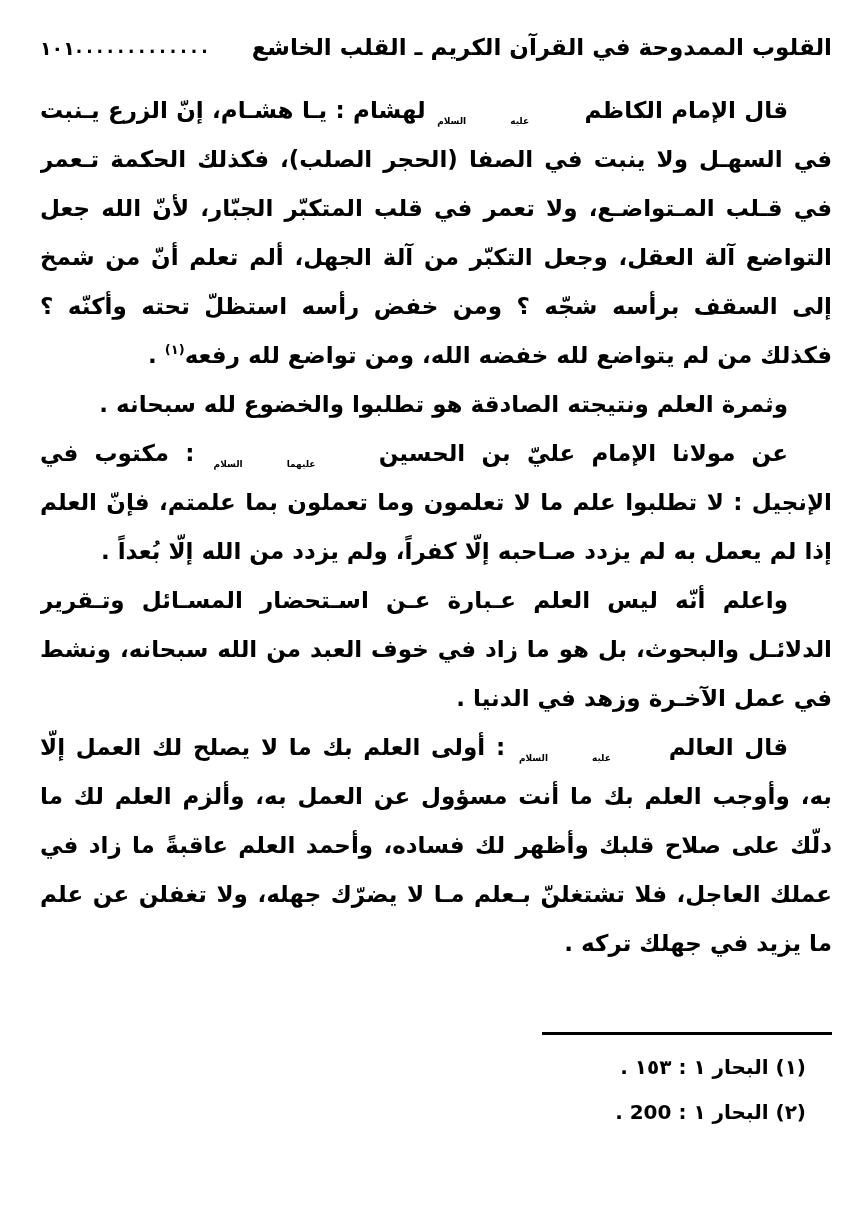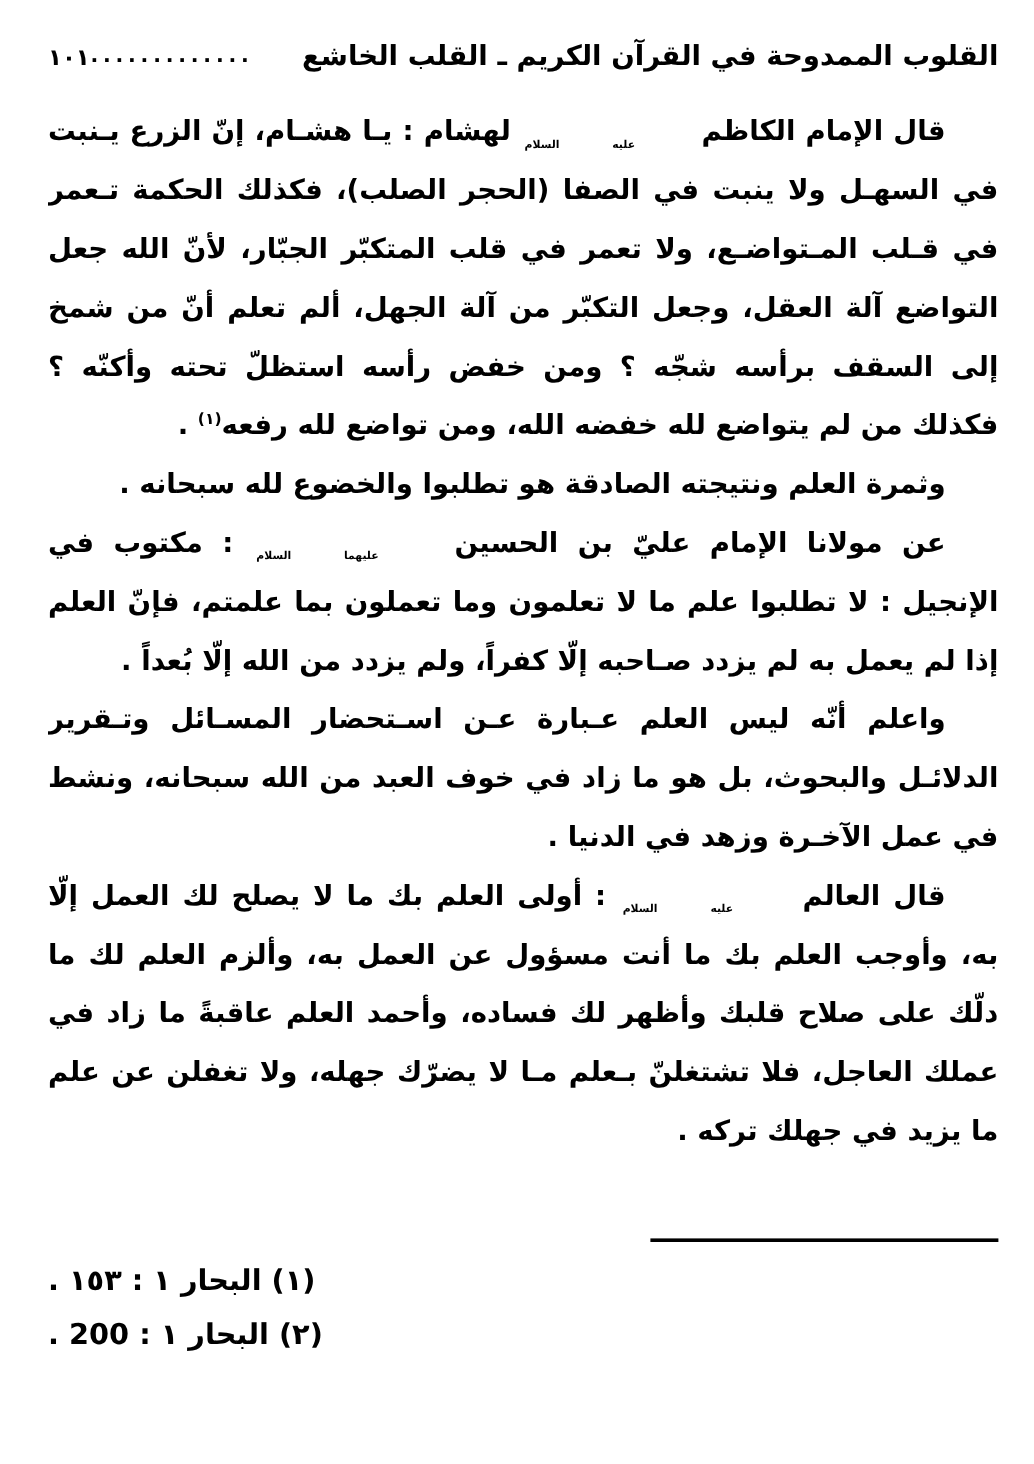--- a/index.html
+++ b/index.html
@@ -68,26 +68,26 @@
     right: 30px;
     left: 40px;
   }
   .fn-rule {
     width: 290px;
     border-top: 3px solid #000;
     margin-left: auto; 
     margin-right: 0;
   }
   .fn-line {
-    font-size: 24px;
+    font-size: 20px;
     font-weight: bold;
     line-height: 26px;
     padding-right: 26px;
     margin-top: 19px;
-    text-align: left;
+    text-align: right;
   }
 </style>
 </head>
 <body>
 
 <div class="page">
 
   <div class="header">
     <span class="header-title">القلوب الممدوحة في القرآن الكريم ـ القلب الخاشع</span>
     <span class="header-dots">..................</span>

